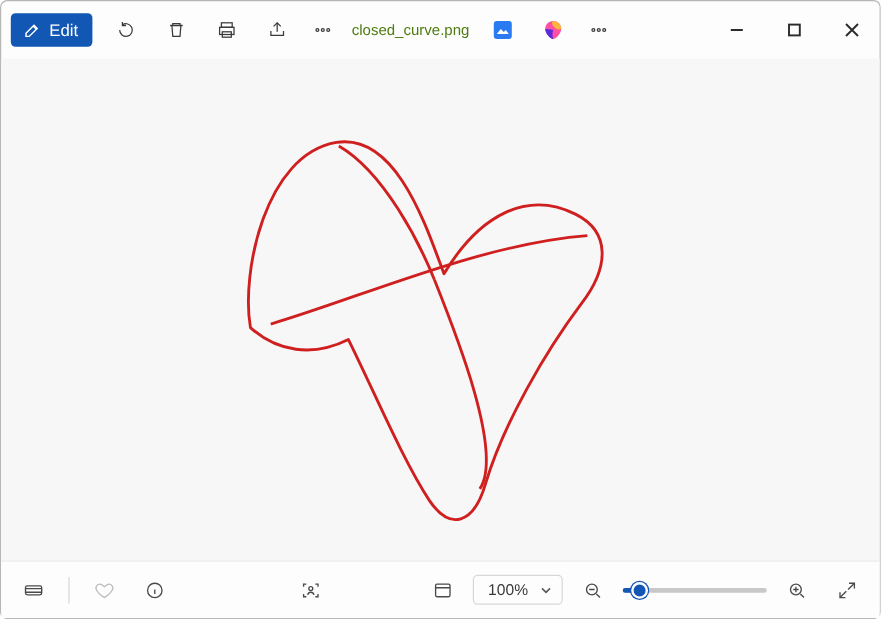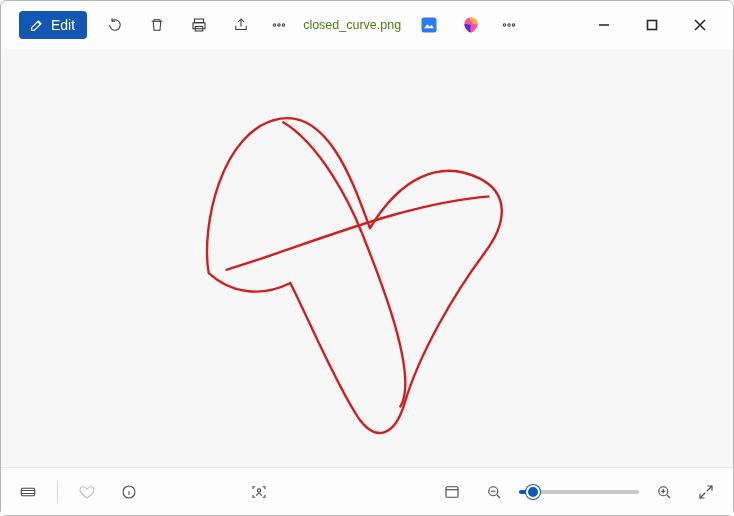--- a/index.html
+++ b/index.html
@@ -19,21 +19,21 @@
     display: flex;
     flex-direction: column;
     background: #fdfdfd;
   }
 
   
   .topbar {
     height: 48px;
     display: flex;
     align-items: center;
-    padding: 0 10px;
+    padding: 0 0;
     gap: 2px;
   }
   .edit-btn {
     display: flex; align-items: center; gap: 6px;
     background: #1157b3;
     color: #fff;
     border-radius: 4px;
     padding: 6px 12px 6px 10px;
     margin: 0 6px 0 8px;
     font-size: 14px;
@@ -279,20 +279,26 @@
 
     <div class="spacer-flex"></div>
 
     <div class="bicon">
       <svg viewBox="0 0 24 24">
           <rect x="4" y="5" width="16" height="14" rx="1.5"></rect>
           <path d="M4 9h16"></path>
         </svg>
     </div>
 
+    <div class="zoom-select">
+      <span>100%</span>
+      <svg viewBox="0 0 12 12">
+          <path d="M2 4l4 4 4-4"></path>
+        </svg>
+    </div>
 
     <div class="bicon">
       <svg viewBox="0 0 24 24">
           <circle cx="11" cy="11" r="6"></circle>
           <path d="M8 11h6M20 20l-4-4"></path>
         </svg>
     </div>
 
     <div class="slider">
       <div class="track"></div>

